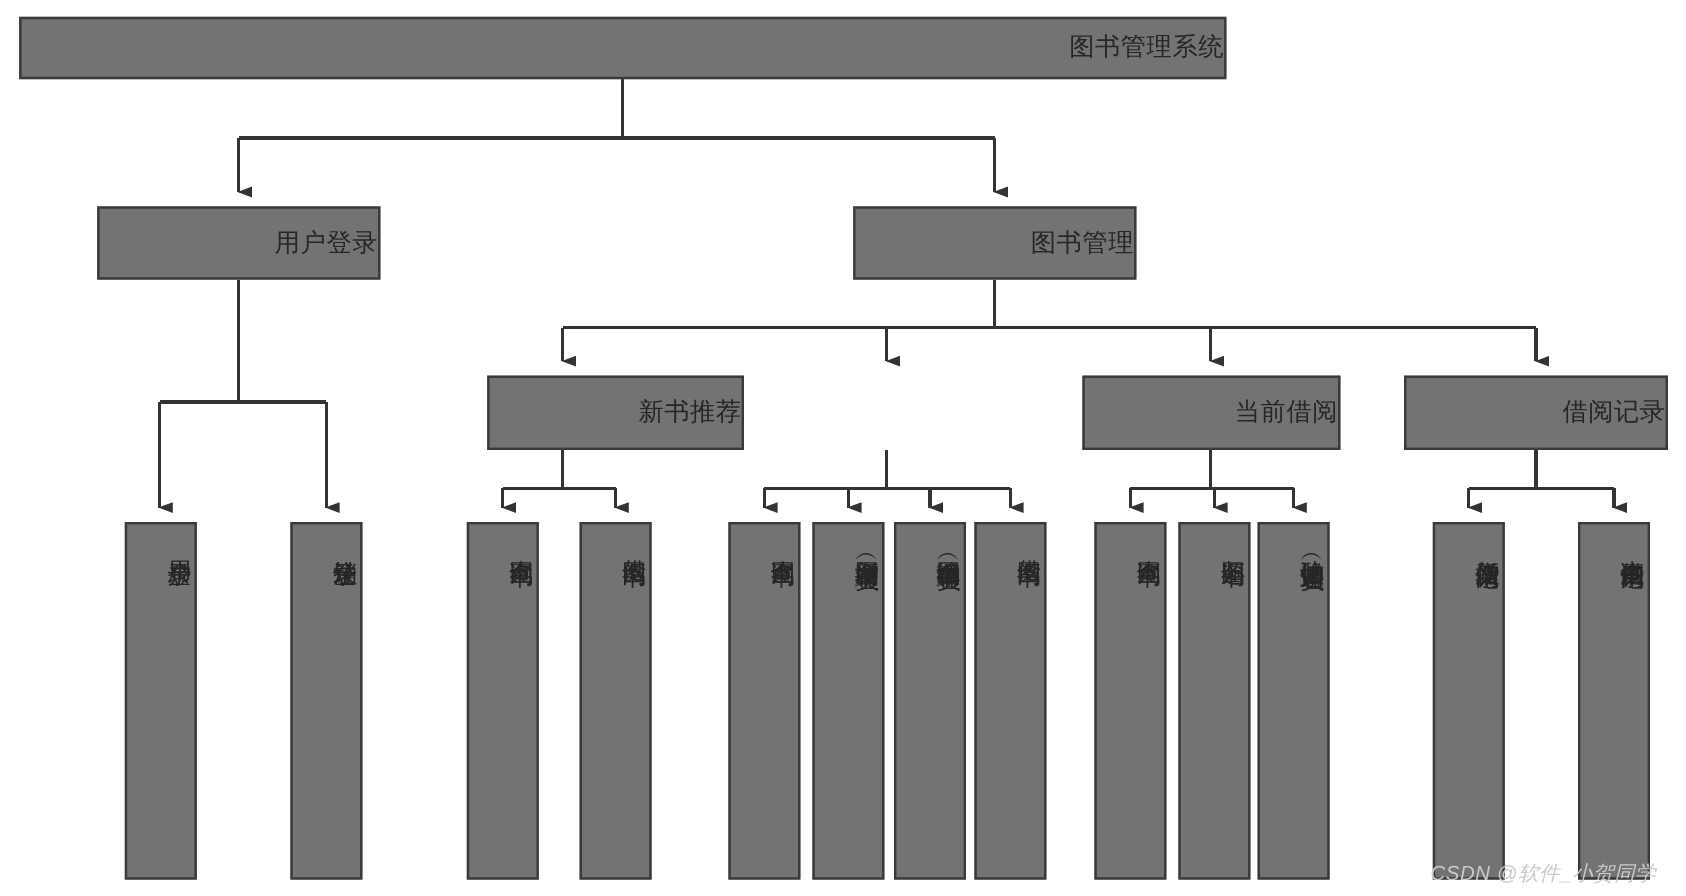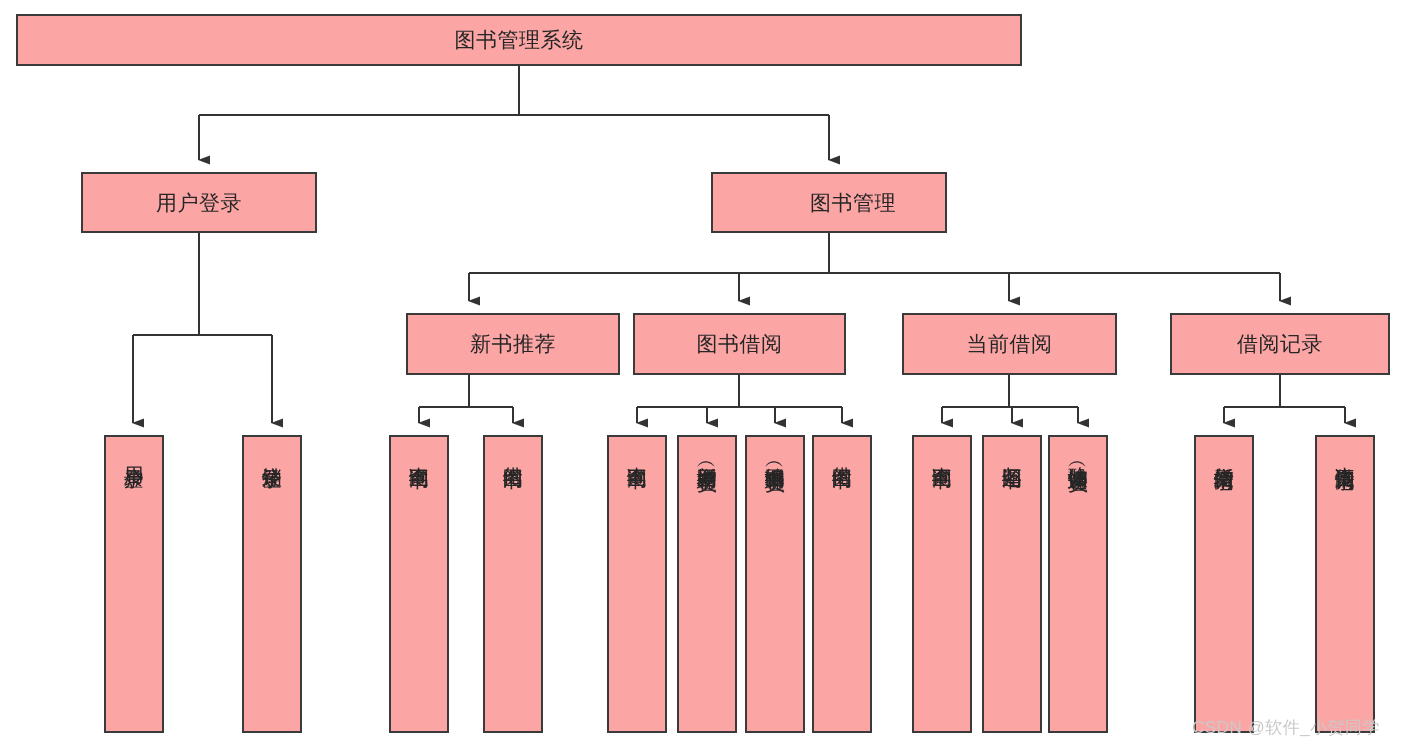--- a/index.html
+++ b/index.html
@@ -19,25 +19,25 @@
     position: absolute;
     left: 0;
     top: 0;
     width: 1405px;
     height: 747px;
     pointer-events: none;
   }
   .node {
     position: absolute;
     box-sizing: border-box;
-    background: #fca5a5;
+    background: #737373;
     border: 2px solid #3a3a3a;
     display: flex;
     align-items: center;
-    justify-content: center;
+    justify-content: flex-end;
     color: #262626;
     z-index: 2;
   }
   .node-h {
     font-size: 21px;
     line-height: 1.2;
     letter-spacing: 0.5px;
     white-space: nowrap;
   }
   .node-root .label,
@@ -59,20 +59,21 @@
     text-align: left;
     white-space: nowrap;
   }
   .watermark {
     position: absolute;
     font-size: 17px;
     color: #c9c9c9;
     white-space: nowrap;
     z-index: 3;
     letter-spacing: 0.5px;
+    font-style: italic;
   }
 </style>
 </head>
 <body>
 
 <div id="canvas">
 
   <svg id="wires" viewBox="0 0 1405 747" xmlns="http://www.w3.org/2000/svg">
     <defs>
       <marker id="arrow" viewBox="0 0 10 12" refX="5" refY="11" markerWidth="10" markerHeight="12" orient="auto-start-reverse" markerUnits="userSpaceOnUse">
@@ -133,23 +134,20 @@
   <div class="node node-h" style="left:81px; top:172px; width:236px; height:61px;">
     <span class="label">用户登录</span>
   </div>
   <div class="node node-h" style="left:711px; top:172px; width:236px; height:61px;padding-left:48px;">
     <span class="label">图书管理</span>
   </div>
 
   <div class="node node-h" style="left:362px; top:313px; width:214px; height:62px;margin-left:44px;">
     <span class="label">新书推荐</span>
   </div>
-  <div class="node node-h" style="left:633px; top:313px; width:213px; height:62px;">
-    <span class="label">图书借阅</span>
-  </div>
   <div class="node node-h" style="left:902px; top:313px; width:215px; height:62px;">
     <span class="label">当前借阅</span>
   </div>
   <div class="node node-h" style="left:1170px; top:313px; width:220px; height:62px;">
     <span class="label">借阅记录</span>
   </div>
 
   <div class="node node-v" style="left:104px; top:435px; width:60px; height:298px;">
     <span class="label">用户登录</span>
   </div>

